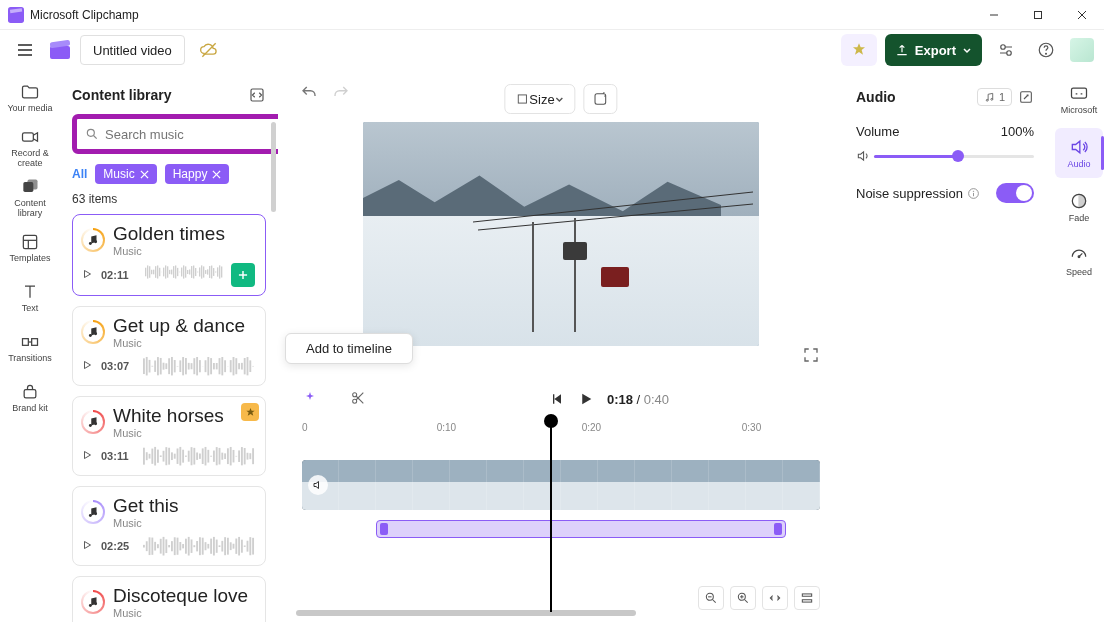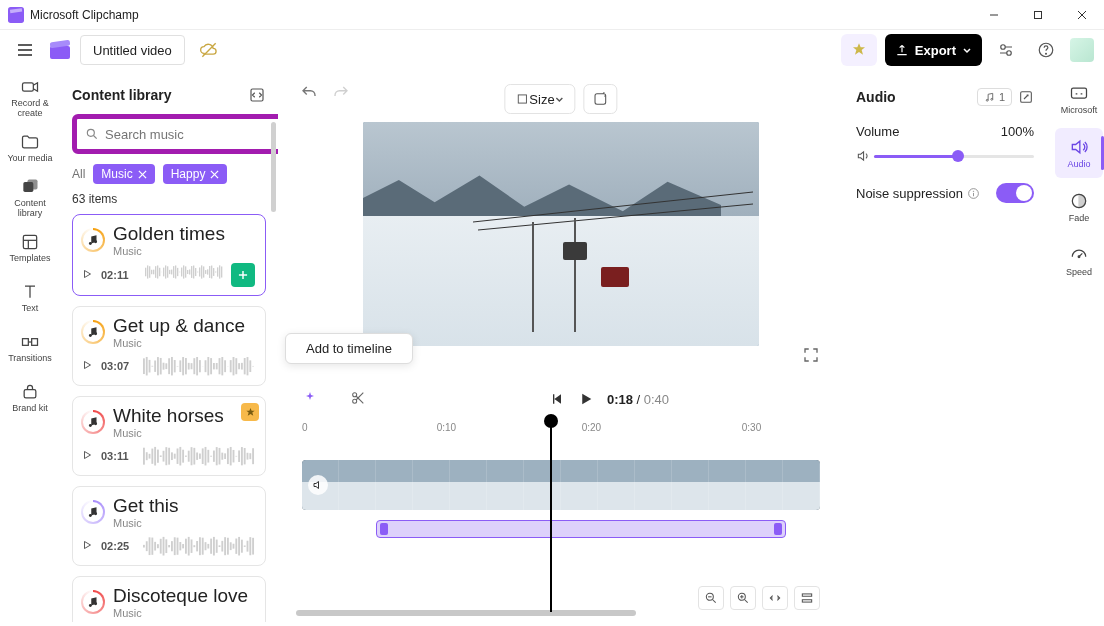--- a/index.html
+++ b/index.html
@@ -11,39 +11,39 @@
   .winbtns { display: flex; }
   .winbtn { width: 44px; height: 30px; display: flex; align-items: center; justify-content: center; color:#333; }
   
   .topbar { height: 40px; display: flex; align-items: center; padding: 0 10px; gap: 8px; }
   .hamburger { width: 30px; height: 30px; display: flex; align-items: center; justify-content: center; }
   .clapper { width: 24px; height: 24px; }
   .titlebox { height: 30px; padding: 0 12px; border: 1px solid #e0e0e0; border-radius: 4px; display:flex; align-items:center; font-size:13px; background:#fff;}
   .spacer { flex: 1; }
   .pillbtn { height: 32px; padding: 0 10px; border-radius: 6px; display:flex; align-items:center; gap:6px; font-size:13px; }
   .pale { background:#f4f0ff; color:#a58cff; }
-  .purple { background:#000000; color:#fff; font-weight:600; }
+  .purple { background:#14532d; color:#fff; font-weight:600; }
   .iconbtn { width:32px; height:32px; display:flex; align-items:center; justify-content:center; border-radius:4px; color:#555; }
   .avatarblock { width:24px; height:24px; border-radius:4px; background:linear-gradient(135deg,#d6f5e6,#b9e6d1); }
   
   .main { display:flex; height: calc(626px - 30px - 40px); position:relative; }
   .rail { width:60px; background:#fff; display:flex; flex-direction:column; align-items:center; gap:2px; padding-top:4px; }
   .railitem { width:58px; height:48px; display:flex; flex-direction:column; align-items:center; justify-content:center; gap:2px; border-radius:6px; color:#444; cursor:pointer;}
   .railitem.active { background:#fff; }
   .railitem .lbl { font-size:9px; text-align:center; line-height:1.1; }
   .railitem svg { width:20px; height:20px; }
   
   .libpanel { width:218px; background:#fff; border-radius:10px; margin:4px 4px 4px 0; padding:12px 12px 0 12px; position:relative; overflow:hidden;}
   .libheader { display:flex; align-items:center; justify-content:space-between; margin-bottom:10px;}
   .libheader .t { font-weight:600; font-size:14px; }
   .searchrow { display:flex; gap:6px; margin-bottom:10px;}
   .searchbox { flex:1; height:40px; border:5px solid #a21caf; border-radius:6px; display:flex; align-items:center; padding:0 8px; gap:6px; color:#888;}
   .searchbox input { border:none; outline:none; flex:1; font-size:13px; background:transparent;}
   .chips { display:flex; gap:8px; align-items:center; margin-bottom:8px;}
-  .chip-all { font-size:12px; color:#737373; }
+  .chip-all { font-size:12px; color:#3b82f6;font-weight:bold; }
   .chip { background:#8b5cf6; color:#fff; border-radius:4px; padding:3px 8px; font-size:12px; display:flex; align-items:center; gap:5px;}
   .count { font-size:12px; color:#333; margin-bottom:8px;}
   .musiclist { display:flex; flex-direction:column; gap:10px; overflow:hidden;}
   .card { border:1px solid #e5e5e5; border-radius:8px; padding:8px 10px 8px 8px; position:relative; background:#fff;}
   .card.sel { border:1.5px solid #8b5cf6; }
   .cardtop { display:flex; align-items:center; gap:8px;}
   .musicon { width:24px; height:24px; border-radius:12px; display:flex; align-items:center; justify-content:center; }
   .musicon svg { width:14px; height:14px; }
   .mtitle { font-size:19px; font-weight:500; color:#222;}
   .msub { font-size:11px; color:#888;}
@@ -188,30 +188,30 @@
       </svg>
     </div>
   <div class="avatarblock"></div>
 </div>
 
 <div class="main">
 
   <div class="rail">
     <div class="railitem">
         <svg viewBox="0 0 24 24" fill="none" stroke="currentColor" stroke-width="1.5">
+          <path d="M3 7a2 2 0 012-2h4l2 2h8a2 2 0 012 2v8a2 2 0 01-2 2H5a2 2 0 01-2-2z"></path>
+        </svg>
+        <span class="lbl">Your media</span>
+      </div>
+    <div class="railitem">
+        <svg viewBox="0 0 24 24" fill="none" stroke="currentColor" stroke-width="1.5">
           <rect x="3" y="7" width="13" height="10" rx="2"></rect>
           <path d="M16 10l5-3v10l-5-3"></path>
         </svg>
         <span class="lbl">Record &amp; create</span>
-      </div>
-    <div class="railitem">
-        <svg viewBox="0 0 24 24" fill="none" stroke="currentColor" stroke-width="1.5">
-          <path d="M3 7a2 2 0 012-2h4l2 2h8a2 2 0 012 2v8a2 2 0 01-2 2H5a2 2 0 01-2-2z"></path>
-        </svg>
-        <span class="lbl">Your media</span>
       </div>
     <div class="railitem active">
         <svg viewBox="0 0 24 24" fill="currentColor">
           <rect x="4" y="6" width="12" height="12" rx="2"></rect>
           <rect x="9" y="3" width="12" height="12" rx="2" opacity=".6"></rect>
         </svg>
         <span class="lbl">Content library</span>
       </div>
     <div class="railitem">
         <svg viewBox="0 0 24 24" fill="none" stroke="currentColor" stroke-width="1.5">

